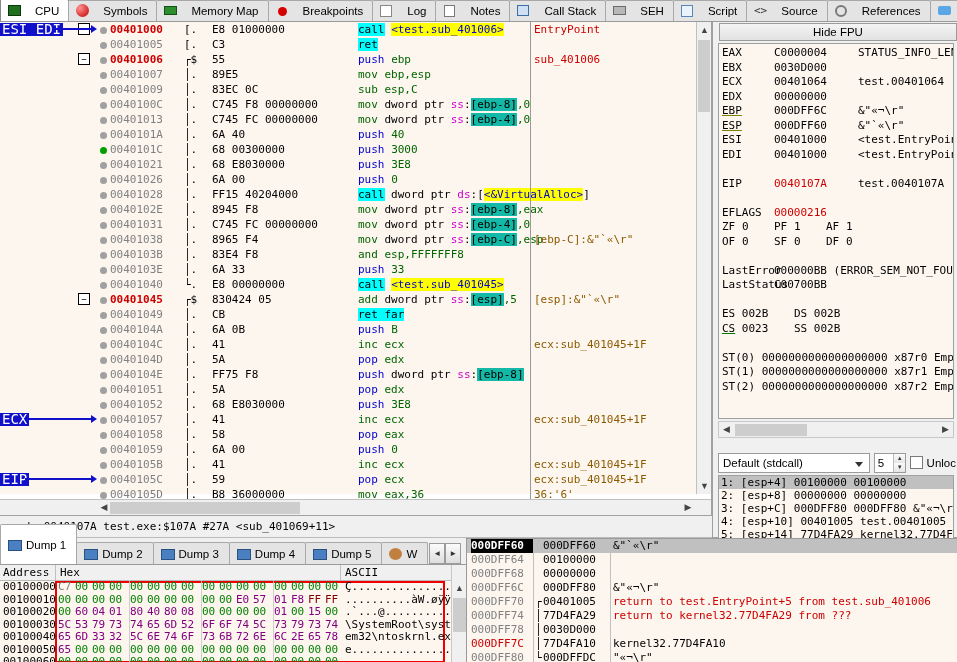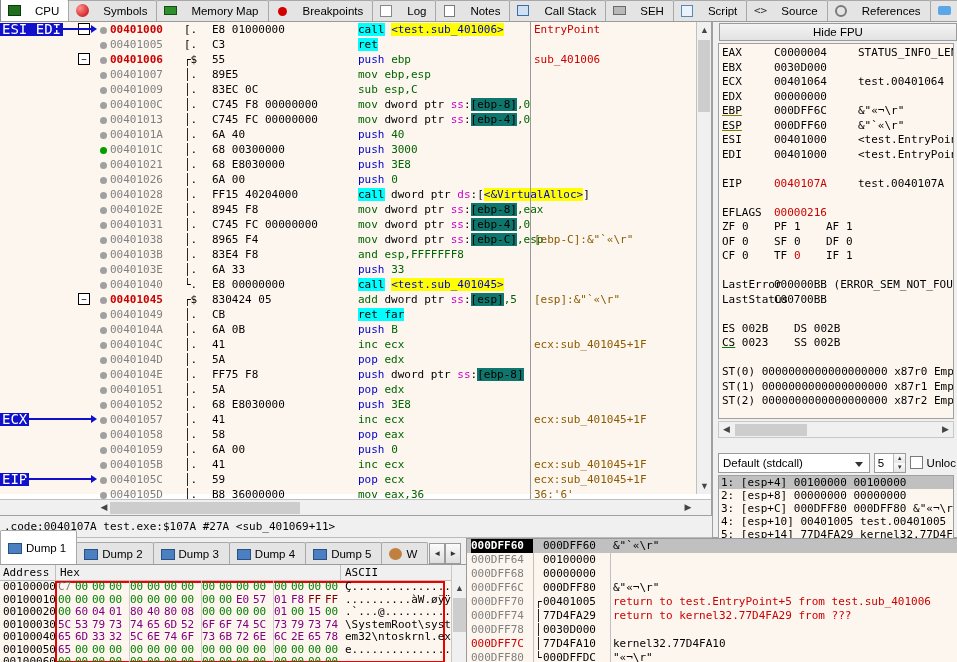--- a/index.html
+++ b/index.html
@@ -83,21 +83,21 @@
   
   .m-call   { background: #00ffff; color: #000; margin-top: 16px; }
   .m-ret    { background: #00ffff; color: #000; }
   .m-jmp    { color: #0000cc; }
   .m-mov    { color: #006400; }
   .m-syscall{ background: #800000; color: #ff4040; }
   .op-yellow{ background: #ffff00; color: #0000cc; }
   .op-reg   { color: #006400; }
   .op-num   { color: #006400; }
   .op-seg   { color: #cc00cc; }
-  .op-brk   { background: #0f766e; color: #000; text-align: center; }
+  .op-brk   { background: #14b8a6; color: #000; text-align: center; }
 
   .disasm-sep {
     position: absolute; left: 530px; top: 0; bottom: 0; width: 1px; background: #999;
   }
   .dsb-v {
     position: absolute; right: 0; top: 0; width: 15px; height: 472px;
     background: #f0f0f0; border-left: 1px solid #c0c0c0;
   }
   .dsb-v .thumb { position: absolute; left: 1px; top: 18px; width: 12px; height: 72px; background: #cdcdcd; }
   .dsb-v .up, .dsb-v .dn {
@@ -195,21 +195,21 @@
   
   .dumpbar {
     position: absolute; left: 0; top: 540px; width: 466px; height: 24px;
     background: #f0f0f0; display: flex; align-items: flex-end;
   }
   .dtab {
     height: 22px; display: flex; align-items: center; gap: 4px; padding: 0 10px 0 7px;
     border: 1px solid #a8a8a8; border-bottom: none; background: #e4e4e4;
     border-radius: 2px 2px 0 0; font-size: 11.5px; margin-right: -1px; white-space: nowrap;
   }
-  .dtab.active { background: #fff; height: 34px; }
+  .dtab.active { background: #fff; height: 40px; }
   .dnav { display: flex; align-items: center; margin-left: 2px; }
   .dnav .b {
     width: 16px; height: 21px; border: 1px solid #9b9b9b; background: linear-gradient(#fbfbfb,#dedede);
     display: flex; align-items: center; justify-content: center; font-size: 8px; color: #333;
   }
 
   
   .dump-pane {
     position: absolute; left: 0; top: 564px; width: 466px; height: 98px;
     background: #fff; border-top: 1px solid #9a9a9a; overflow: hidden;
@@ -702,21 +702,20 @@
         <div class="rline"><span class="rname u">EBP</span><span class="rval">000DFF6C</span><span class="rcmt">&amp;"«¬\r"</span></div>
         <div class="rline"><span class="rname u">ESP</span><span class="rval">000DFF60</span><span class="rcmt">&amp;"`«\r"</span></div>
         <div class="rline"><span class="rname">ESI</span><span class="rval">00401000</span><span class="rcmt">&lt;test.EntryPoint&gt;</span></div>
         <div class="rline"><span class="rname">EDI</span><span class="rval">00401000</span><span class="rcmt">&lt;test.EntryPoint&gt;</span></div>
         <div class="rline"></div>
         <div class="rline"><span class="rname">EIP</span><span class="rval red">0040107A</span><span class="rcmt">test.0040107A</span></div>
         <div class="rline"></div>
         <div class="rline"><span class="rname">EFLAGS</span><span class="rval red">00000216</span></div>
         <div class="rline"><span class="rfl">ZF <span style="color:#000">0</span></span><span class="rfl">PF <span style="color:#000">1</span></span><span class="rfl">AF <span style="color:#000">1</span></span></div>
         <div class="rline"><span class="rfl">OF <span style="color:#000">0</span></span><span class="rfl">SF <span style="color:#000">0</span></span><span class="rfl">DF <span style="color:#000">0</span></span></div>
-        <div class="rline"><span class="rfl">CF <span style="color:#000">0</span></span><span class="rfl">TF <span style="color:#cc0000">0</span></span><span class="rfl">IF <span style="color:#000">1</span></span></div>
         <div class="rline"></div>
         <div class="rline"><span class="rname">LastError</span><span class="rcmt">000000BB (ERROR_SEM_NOT_FOUN</span></div>
         <div class="rline"><span class="rname">LastStatus</span><span class="rcmt">C00700BB</span></div>
         <div class="rline"></div>
         <div class="rline"><span class="rfl" style="width: 72px;"><span>ES</span> 002B</span><span class="rfl" style="width: 72px;"><span>DS</span> 002B</span></div>
         <div class="rline"><span class="rfl" style="width: 72px;"><span class="rname g" style="width:auto">CS</span> 0023</span><span class="rfl" style="width: 72px;"><span>SS</span> 002B</span></div>
         <div class="rline"></div>
         <div class="rline">ST(0) 0000000000000000000 x87r0 Empty</div>
         <div class="rline">ST(1) 0000000000000000000 x87r1 Empty</div>
         <div class="rline">ST(2) 0000000000000000000 x87r2 Empty</div>

